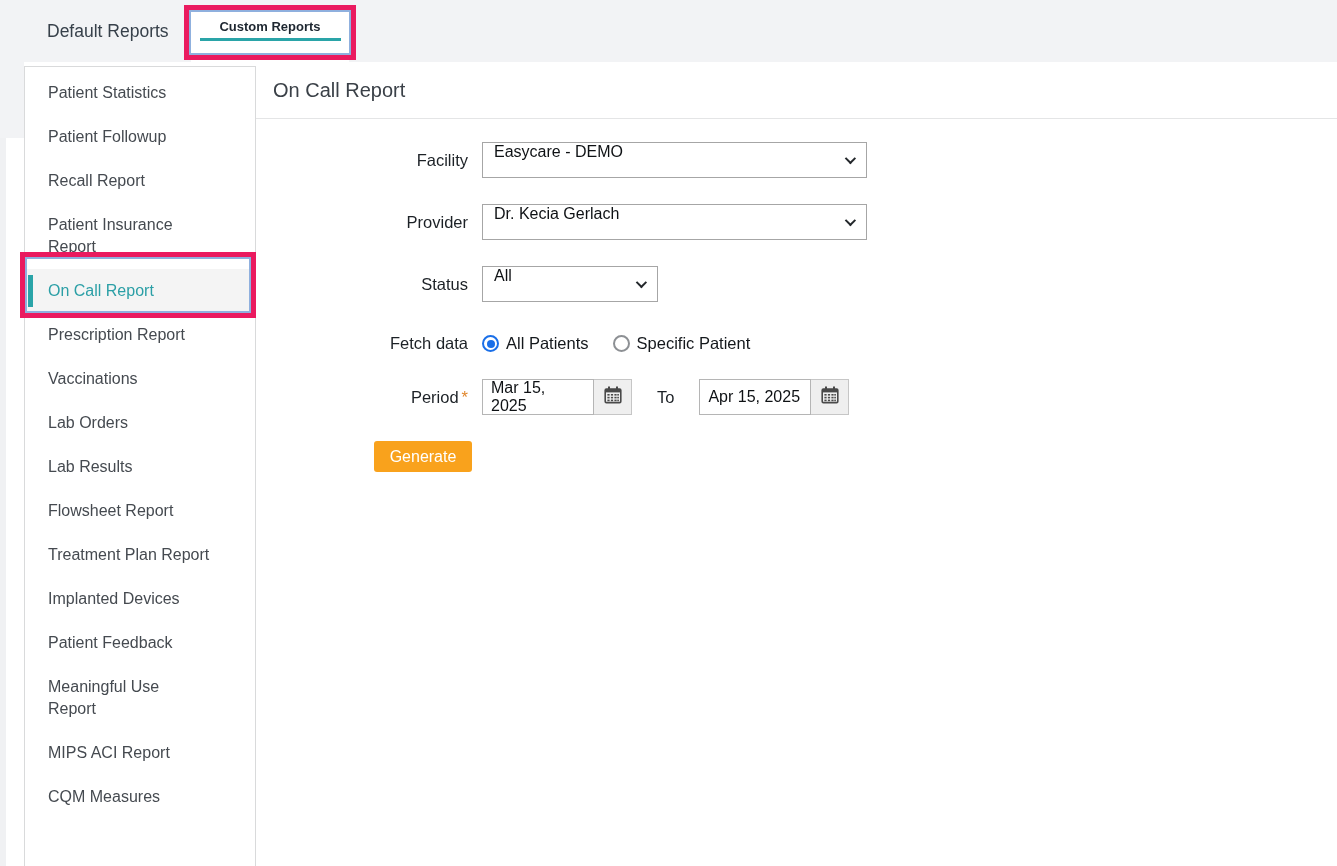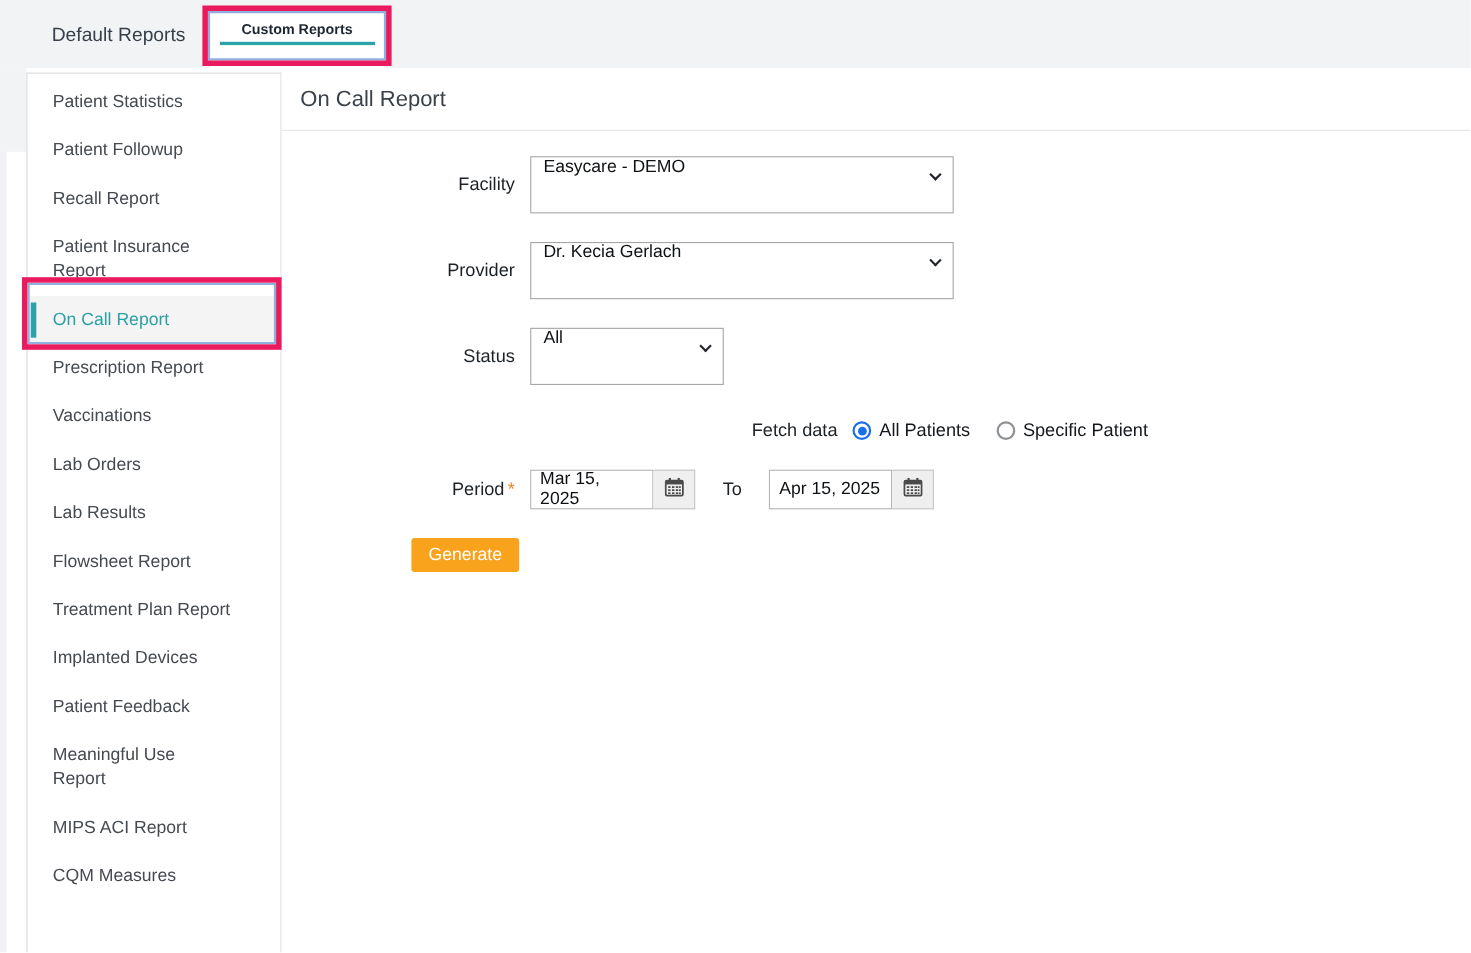--- a/index.html
+++ b/index.html
@@ -41,28 +41,28 @@
   
   .main { position:absolute; left:256px; top:62px; width:1081px; height:804px;
     background:#fff; }
   .content-header { height:57px; padding:17px 0 0 17px;
     border-bottom:1px solid #e4e5e6; }
   .content-header h1 { font-size:20px; font-weight:normal; color:#3b4148; }
 
   .form { padding-top:23px; }
   .frow { display:flex; align-items:center; margin-bottom:26px; }
   .frow.row-status { margin-bottom:32px; }
-  .frow.row-fetch { margin-bottom:26px;justify-content:center; }
+  .frow.row-fetch { margin-bottom:26px; }
   .frow.row-generate { margin-bottom:0; }
   .flabel { width:212px; text-align:right; margin-right:14px; font-size:16.5px;
     color:#1c2126; flex:none; }
   .req { color:var(--required_orange,#e0862c); margin-left:3px; }
 
-  .sel { position:relative; height:52px; border:1px solid #a6a6a6; background:#fff;
-    display:flex; align-items:flex-start; padding:0 30px 16px 11px; font-size:16px;
+  .sel { position:relative; height:36px; border:1px solid #a6a6a6; background:#fff;
+    display:flex; align-items:center; padding:0 30px 16px 11px; font-size:16px;
     color:#0e1114; cursor:pointer; }
   .sel.w-lg { width:385px; }
   .sel.w-sm { width:176px; }
   .chev { position:absolute; right:13px; top:13px; width:8px; height:8px;
     border-right:2px solid #23272b; border-bottom:2px solid #23272b;
     transform:rotate(45deg) translateY(-2px); }
 
   .radio-group { display:flex; align-items:center; gap:24px; }
   .radio-opt { display:flex; align-items:center; gap:7px; font-size:16.5px;
     color:#14181c; cursor:pointer; }

